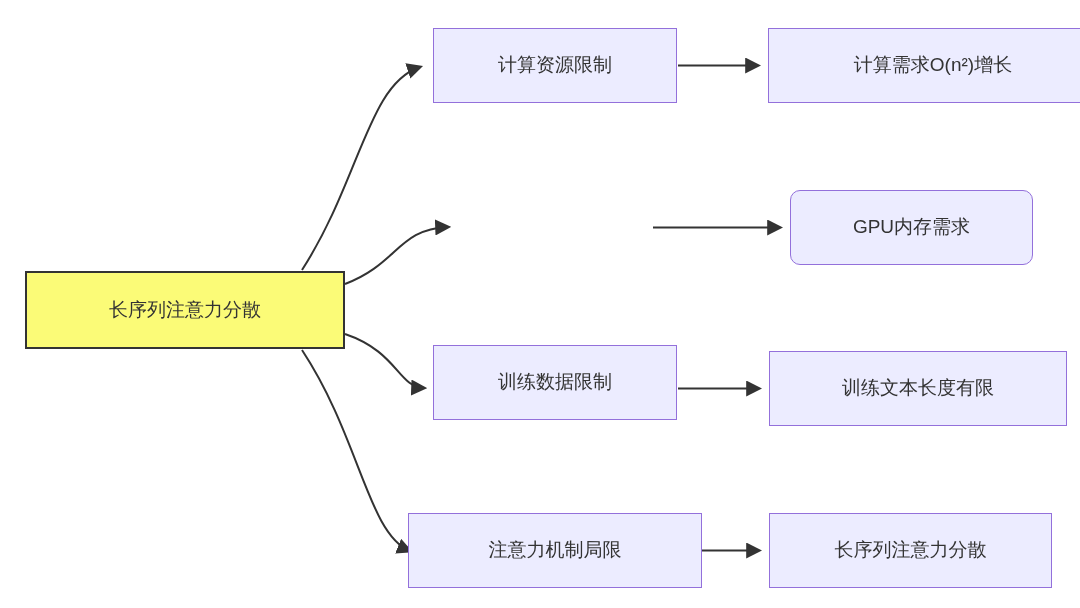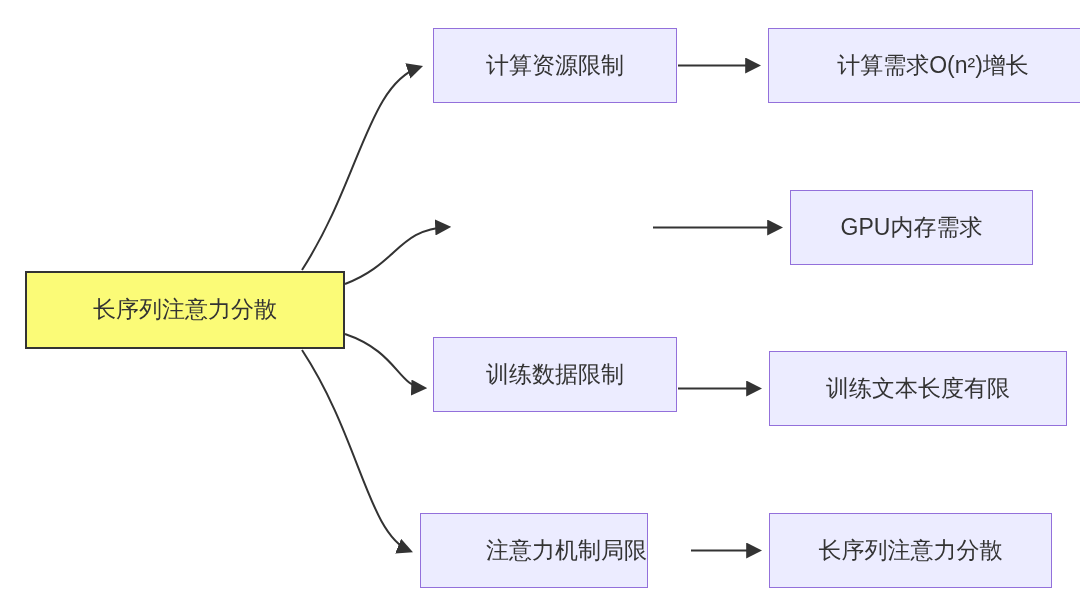--- a/index.html
+++ b/index.html
@@ -20,42 +20,42 @@
     top: 0; left: 0;
     width: 1080px;
     height: 608px;
   }
   .node {
     position: absolute;
     display: flex;
     align-items: center;
     justify-content: center;
     box-sizing: border-box;
-    font-size: 23px;
+    font-size: 19px;
     color: #333333;
     text-align: center;
     line-height: 1.2;
     white-space: nowrap;
   }
   .node.branch {
     background: var(--node-fill, #ececff);
     border: 1px solid var(--node-border, #9370db);
   }
   .node.root {
     background: var(--root-fill, #fbfb77);
     border: 2px solid var(--root-border, #333333);
   }
   
   .cause-1 { left: 433px; top: 28px;  width: 244px; height: 75px; }
   .cause-2 { left: 458px; top: 190px; width: 194px; height: 75px; }
-  .cause-3 { left: 433px; top: 337px; width: 244px; height: 75px; }
-  .cause-4 { left: 420px; top: 513px; width: 228px; height: 75px; justify-content: flex-end; }
+  .cause-3 { left: 433px; top: 345px; width: 244px; height: 75px; }
+  .cause-4 { left: 408px; top: 513px; width: 294px; height: 75px; }
   
   .effect-1 { left: 768px; top: 28px;  width: 330px; height: 75px; }
-  .effect-2 { left: 790px; top: 190px; width: 243px; height: 75px; }
+  .effect-2 { left: 790px; top: 190px; width: 243px; height: 75px; border-radius: 10px; }
   .effect-3 { left: 769px; top: 351px; width: 298px; height: 75px; }
   .effect-4 { left: 769px; top: 513px; width: 283px; height: 75px; }
   
   .root-box { left: 25px; top: 271px; width: 320px; height: 78px; }
 </style>
 </head>
 <body>
 
 <div class="canvas">
 

